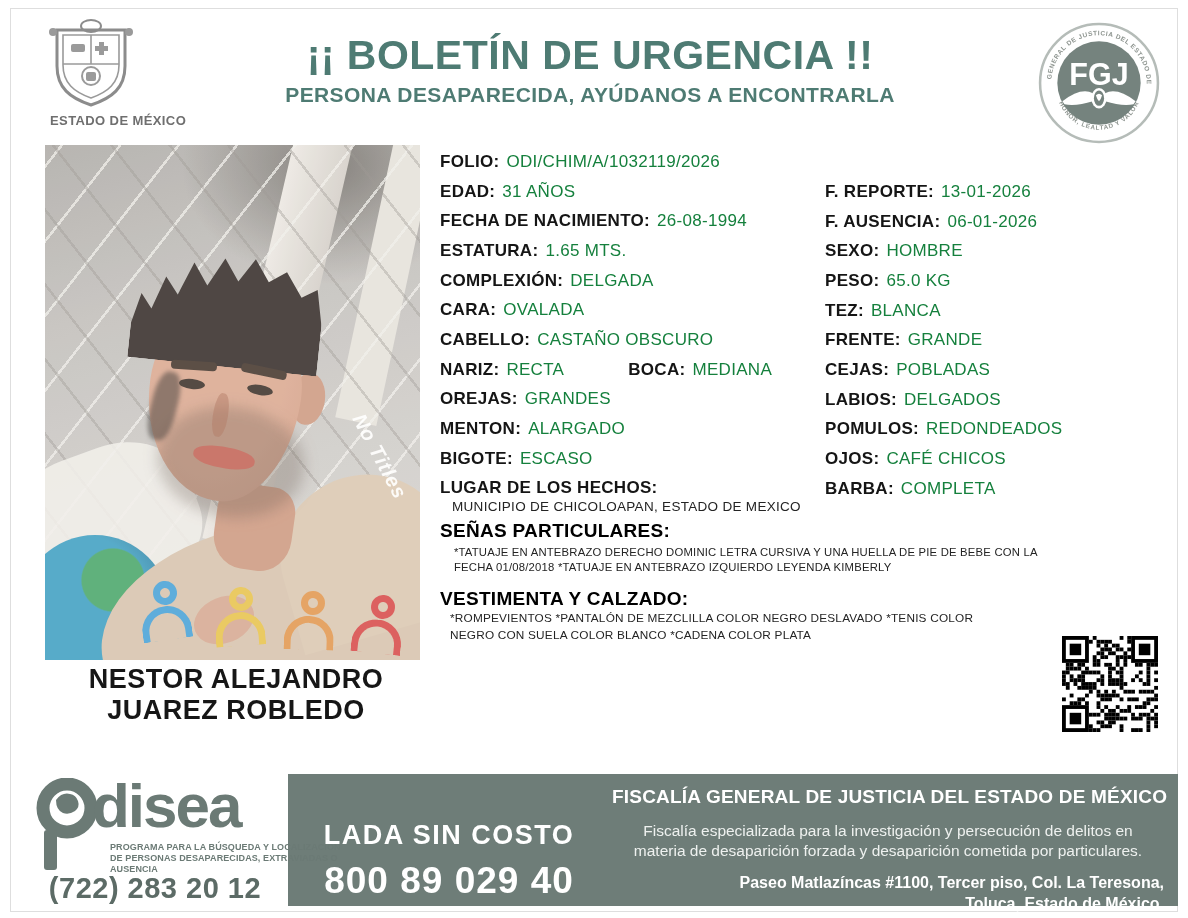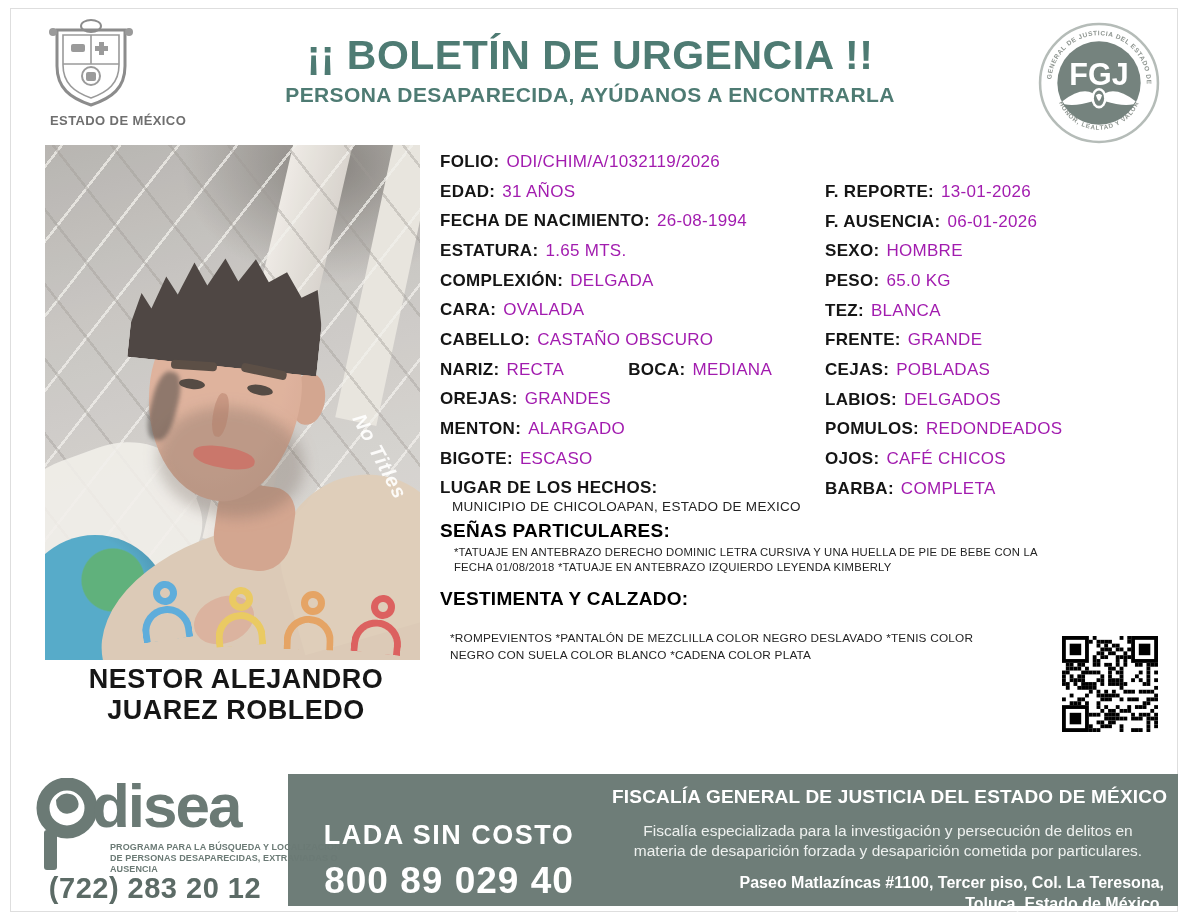--- a/index.html
+++ b/index.html
@@ -67,29 +67,29 @@
 
   
   .person-name{position:absolute;left:45px;top:664px;width:382px;text-align:center;
       font-size:27px;font-weight:800;line-height:31px;letter-spacing:.5px;color:#161616;}
 
   
   .fields-left{position:absolute;left:440px;top:147px;}
   .fields-right{position:absolute;left:825px;top:177px;}
   .frow{height:29.7px;display:flex;align-items:center;font-size:17px;letter-spacing:.3px;white-space:nowrap;}
   .flabel{font-weight:800;color:#151515;}
-  .fval{margin-left:7px;color:#a21caf;}
+  .fval{margin-left:7px;color:#15803d;}
   .flabel.second{margin-left:64px;}
   .lugar-detail{position:absolute;left:452px;top:499px;font-size:13.5px;letter-spacing:.3px;color:#242424;}
 
   .senas{position:absolute;left:440px;top:520px;width:700px;}
   .block-heading{font-size:19px;font-weight:800;letter-spacing:.3px;color:#000000;}
   .senas .block-lines{margin:3px 0 0 14px;font-size:11.3px;line-height:14.5px;letter-spacing:.2px;color:#242424;}
   .vestimenta{position:absolute;left:440px;top:588px;width:620px;}
-  .vestimenta .block-lines{margin:20px 0 0 10px;font-size:11.8px;line-height:16.5px;letter-spacing:.2px;color:#242424;}
+  .vestimenta .block-lines{margin:0 0 0 10px;font-size:11.8px;line-height:16.5px;letter-spacing:.2px;color:#242424;}
 
   .qr{position:absolute;left:1062px;top:636px;width:96px;height:96px;background:#fff;}
 
   
   .footer-gray{position:absolute;left:288px;top:774px;width:890px;height:132px;background:var(--footer-green);}
   .lada{position:absolute;left:298px;top:794px;width:302px;text-align:center;color:#fff;}
   .lada-1{font-size:27px;font-weight:800;letter-spacing:1.5px;white-space:nowrap;margin-top:26px;}
   .lada-2{margin-top:9px;font-size:37px;font-weight:800;letter-spacing:1px;white-space:nowrap;}
   .fiscalia{position:absolute;left:612px;top:786px;width:552px;color:#fff;}
   .fisc-title{font-size:19px;font-weight:800;text-align:center;letter-spacing:.2px;white-space:nowrap;}

